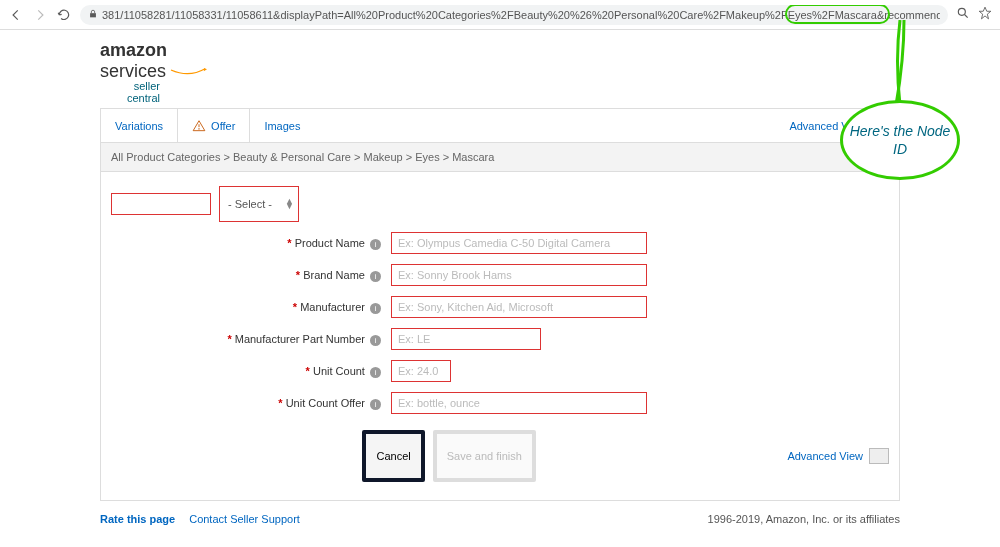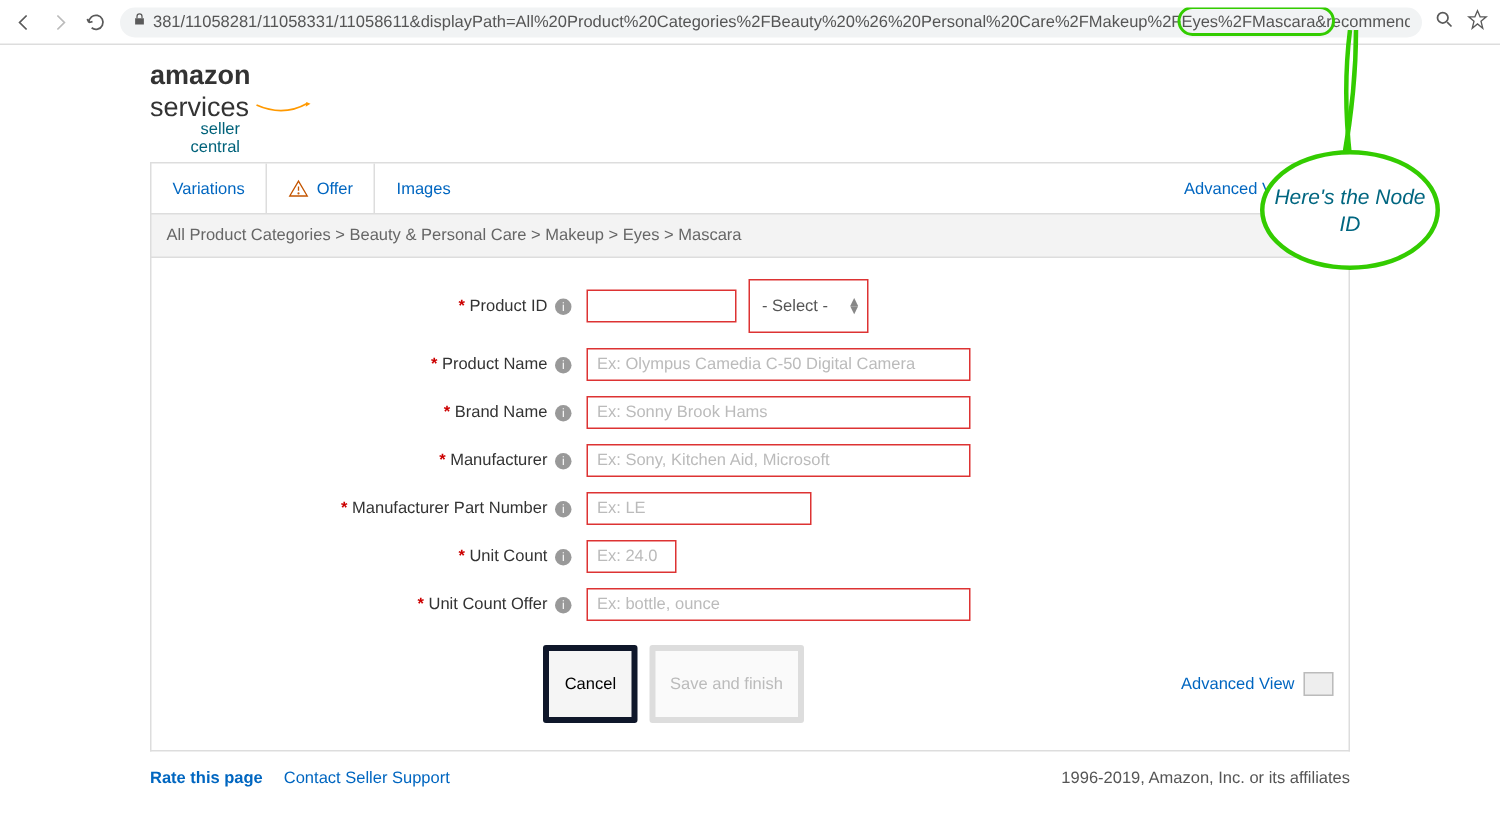--- a/index.html
+++ b/index.html
@@ -141,21 +141,20 @@
     </div>
   </div>
 
   <div class="breadcrumb-bar">
     <span>All Product Categories &gt; Beauty &amp; Personal Care &gt; Makeup &gt; Eyes &gt; Mascara</span>
   </div>
 
   <div class="form-area">
 
     <div class="form-row">
-      <div class="form-label"><span class="req">*</span> <span>Product ID</span> <span class="info-icon">i</span></div>
       <input class="input w-sm" style="">
       <div class="select-box">
         <span>- Select -</span>
         <span class="select-arrows">▲<br>▼</span>
       </div>
     </div>
 
     <div class="form-row">
       <div class="form-label"><span class="req">*</span> <span>Product Name</span> <span class="info-icon">i</span></div>
       <input class="input w-lg" placeholder="Ex: Olympus Camedia C-50 Digital Camera" style="">

